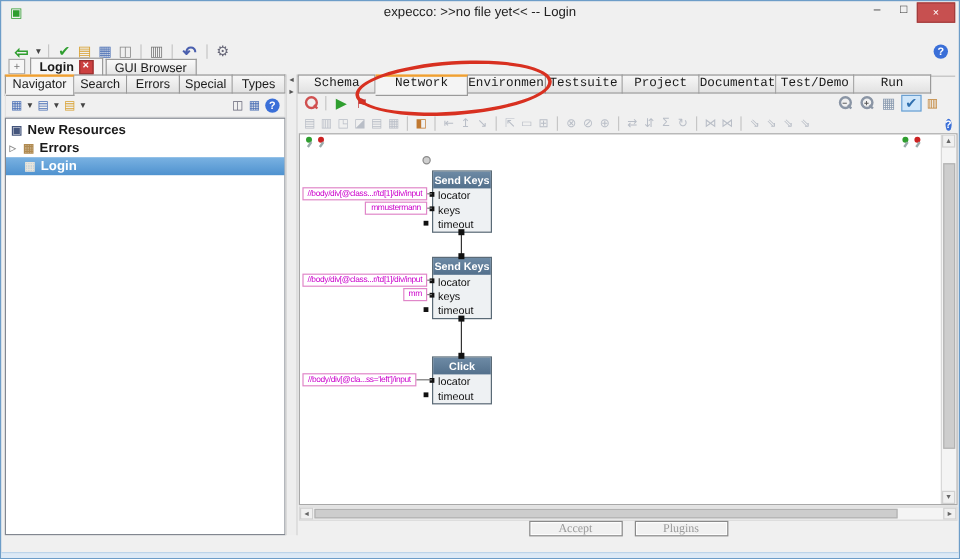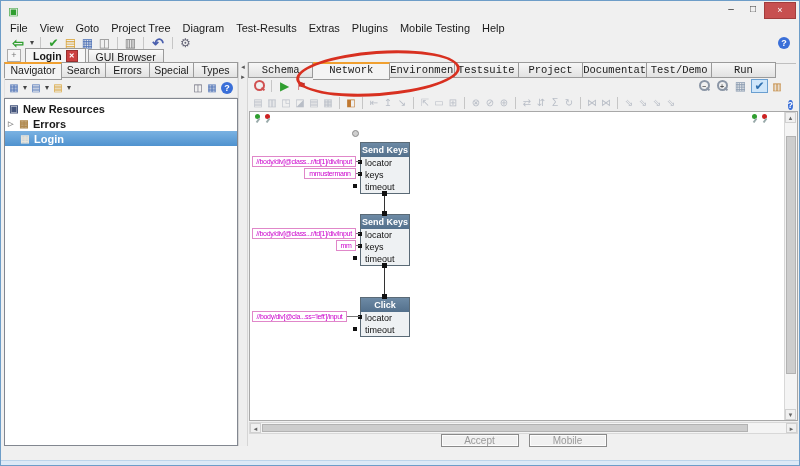--- a/index.html
+++ b/index.html
@@ -82,56 +82,45 @@
   .gcircle{position:absolute;width:7px;height:7px;border-radius:50%;background:#cfcfcf;border:1px solid #8a8a8a;box-sizing:border-box;}
   .plabel{position:absolute;height:11px;background:#fff;border:1px solid #e087c9;box-sizing:border-box;font-size:7px;line-height:9px;color:#cc00cc;text-align:center;white-space:nowrap;overflow:hidden;letter-spacing:-0.3px;padding:0 1px;}
   
   .vscroll{position:absolute;right:0;top:0;bottom:0;width:12px;background:#f4f4f4;border-left:1px solid #d8d8d8;}
   .varrow{position:absolute;left:0;width:11px;height:11px;font-size:6px;text-align:center;line-height:11px;color:#666;background:#f0f0f0;border:1px solid #d0d0d0;box-sizing:border-box;}
   .vthumb{position:absolute;left:1px;width:10px;background:#cdcdcd;border:1px solid #b2b2b2;box-sizing:border-box;}
   .hscroll{position:absolute;top:421px;left:248px;width:549px;height:12px;background:#f4f4f4;border:1px solid #d8d8d8;box-sizing:border-box;}
   .harrow{position:absolute;top:0;width:11px;height:10px;font-size:6px;text-align:center;line-height:10px;color:#666;background:#f0f0f0;border:1px solid #d0d0d0;box-sizing:border-box;}
   .hthumb{position:absolute;top:1px;height:8px;background:#cdcdcd;border:1px solid #b2b2b2;box-sizing:border-box;}
   
-  .btnrow{position:absolute;top:433px;left:248px;width:549px;height:13px;display:flex;justify-content:center;gap:10px;}
+  .btnrow{position:absolute;top:433px;left:248px;width:549px;height:13px;display:flex;justify-content:center;gap:10px;font-family:Liberation Serif, serif;}
   .abtn{width:78px;height:13px;font-size:10px;line-height:12px;text-align:center;color:#9a9a9a;background:#f1f1f1;border:1px solid #8a8a8a;box-shadow:inset 0 0 0 1px #fdfdfd;box-sizing:border-box;}
   
   .statusbar{position:absolute;top:447px;left:3px;right:3px;height:13px;border-top:1px solid #cdcdcd;background:#f0f0f0;font-size:11px;}
   .sdiv{position:absolute;left:380px;top:1px;bottom:1px;width:1px;background:#c8c8c8;}
   .stext{position:absolute;left:388px;top:0;font-weight:bold;line-height:13px;}
   .sicon{position:absolute;right:28px;top:1px;width:15px;height:11px;border:1px solid #bbb;color:#999;font-size:9px;line-height:10px;text-align:center;background:#f6f6f6;}
   
   .ellipse{position:absolute;left:295px;top:50px;width:158px;height:39px;border:3px solid #d83020;border-radius:50%;transform:rotate(-4deg);z-index:40;pointer-events:none;}
 </style>
 </head>
 <body>
 
 <div class="win" data-name="app-window">
 
   <div class="titlebar" data-name="title-bar">
     <span class="appicon" data-name="app-icon">▣</span>
+    <span class="title" data-name="window-title">expecco: &gt;&gt;no file yet&lt;&lt; -- Login</span>
     <span class="winbtns">
       <span class="wbtn" data-name="minimize-button">–</span>
       <span class="wbtn" data-name="maximize-button">□</span>
       <span class="wbtn close" data-name="close-button">×</span>
     </span>
   </div>
 
-  <div class="menubar" data-name="menu-bar">
-      <span class="mitem" data-name="menu-item-file">File</span>
-      <span class="mitem" data-name="menu-item-view">View</span>
-      <span class="mitem" data-name="menu-item-goto">Goto</span>
-      <span class="mitem" data-name="menu-item-project-tree">Project Tree</span>
-      <span class="mitem" data-name="menu-item-diagram">Diagram</span>
-      <span class="mitem" data-name="menu-item-test-results">Test-Results</span>
-      <span class="mitem" data-name="menu-item-extras">Extras</span>
-      <span class="mitem" data-name="menu-item-plugins">Plugins</span>
-      <span class="mitem" data-name="menu-item-mobile-testing">Mobile Testing</span>
-      <span class="mitem" data-name="menu-item-help">Help</span>
-    </div>
 
   <div class="toolbar" data-name="main-toolbar">
     <span style="display:inline-flex;align-items:center;">
         <span class="ticon big" data-name="back-icon" style="color: rgb(47, 158, 47);">⇦</span>
         <span class="ticon caret" data-name="back-dropdown-icon">▾</span>
         <span class="tsep" data-name="toolbar-separator"></span>
         <span class="ticon" data-name="accept-changes-icon" style="color: rgb(47, 158, 47);">✔</span>
         <span class="ticon" data-name="open-file-icon" style="color: rgb(216, 160, 48);">▤</span>
         <span class="ticon" data-name="save-file-icon" style="color: rgb(74, 111, 181);">▦</span>
         <span class="ticon" data-name="new-document-icon" style="color: rgb(138, 138, 138);">◫</span>
@@ -330,18 +319,18 @@
   </div>
 
   <div class="hscroll" data-name="horizontal-scrollbar">
     <div class="harrow" style="left:0;" data-name="scroll-left-icon">◄</div>
     <div class="hthumb" style="left:12px;width:486px;" data-name="horizontal-scroll-thumb"></div>
     <div class="harrow" style="right:0;" data-name="scroll-right-icon">►</div>
   </div>
 
   <div class="btnrow" data-name="canvas-buttons">
     <span class="abtn" data-name="accept-button">Accept</span>
-    <span class="abtn" data-name="discard-button">Mobile</span>
+    <span class="abtn" data-name="discard-button">Plugins</span>
   </div>
 
 
   <div class="frame-bottom" data-name="window-frame"></div>
 </div>
 
 </body></html>

